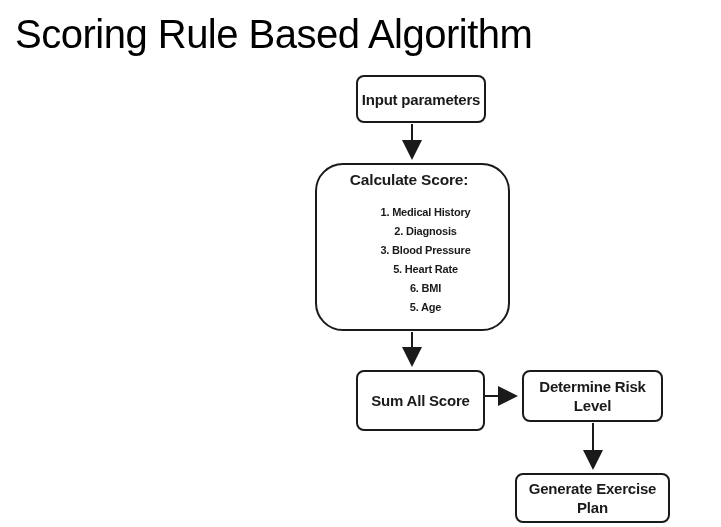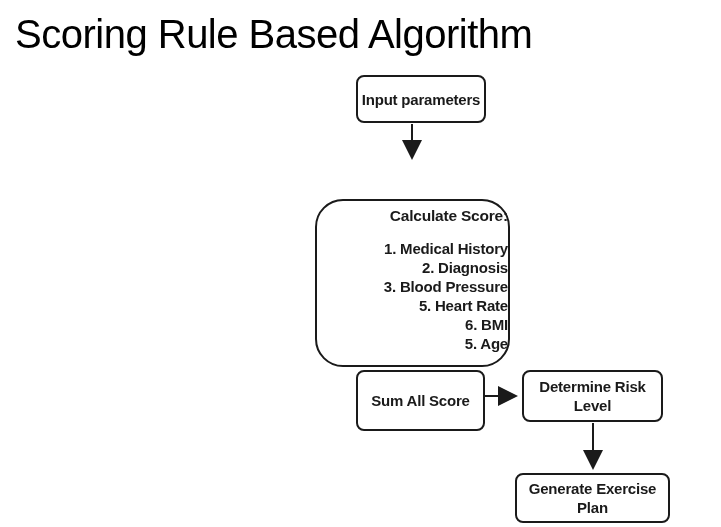--- a/index.html
+++ b/index.html
@@ -47,35 +47,34 @@
     line-height: 19px;
   }
   .node-input      { left: 356px; top: 75px;  width: 130px; height: 48px; }
   .node-sum        { left: 356px; top: 370px; width: 129px; height: 61px; }
   .node-risk       { left: 522px; top: 370px; width: 141px; height: 52px; padding: 0 10px; }
   .node-plan       { left: 515px; top: 473px; width: 155px; height: 50px; padding: 0 10px; }
   .node-calculate {
     left: 315px; top: 163px; width: 195px; height: 168px;
     border-radius: 28px;
     display: block;
-    text-align: right;
-    padding: 5px 0 0 5px;
-    margin-top: 36px;
+    text-align: center;
+    padding: 5px 12px 0 5px;
   }
   .calc-heading {
     font-size: 15.5px;
     font-weight: 700;
     line-height: 19px;
   }
   .calc-list {
     margin-top: 14px;
     margin-left: 33px;
   }
   .calc-item {
-    font-size: 15px;
+    font-size: 11px;
     font-weight: 700;
     line-height: 19px;
     white-space: nowrap;
   }
 </style>
 </head>
 <body>
 
 <div class="canvas">
 

